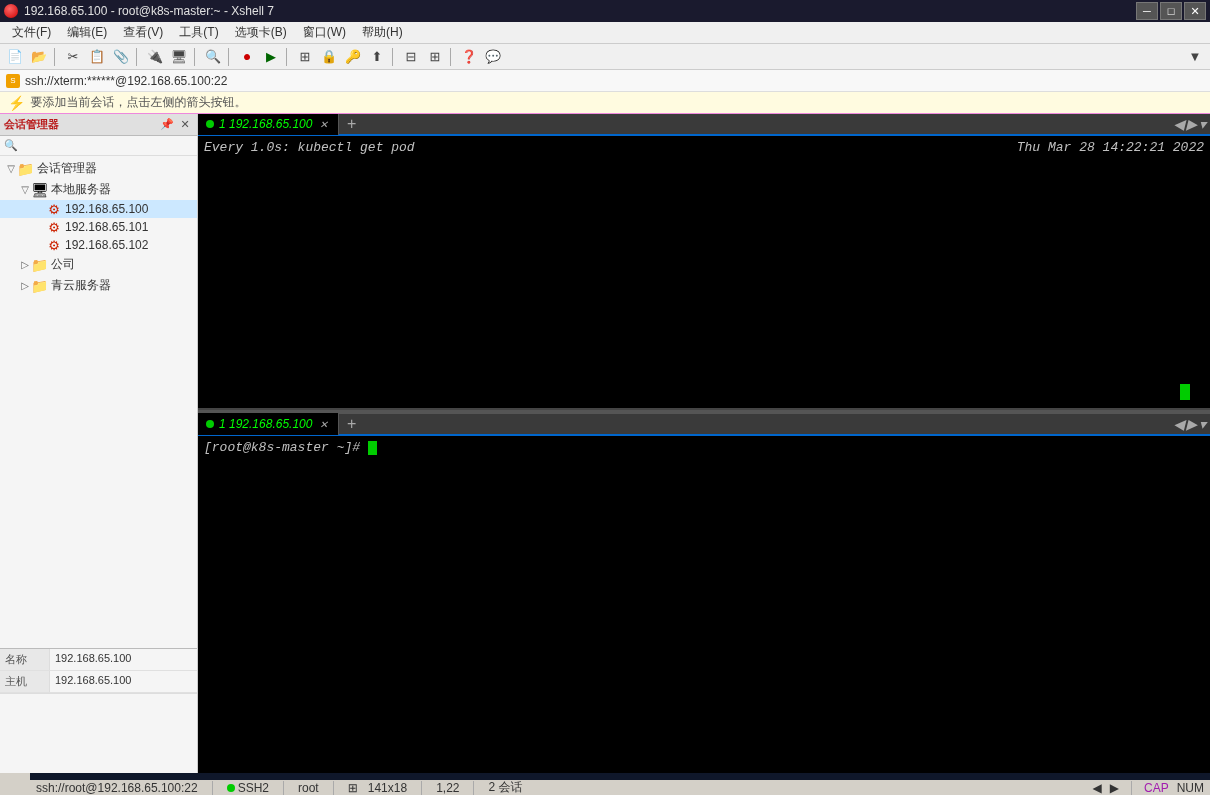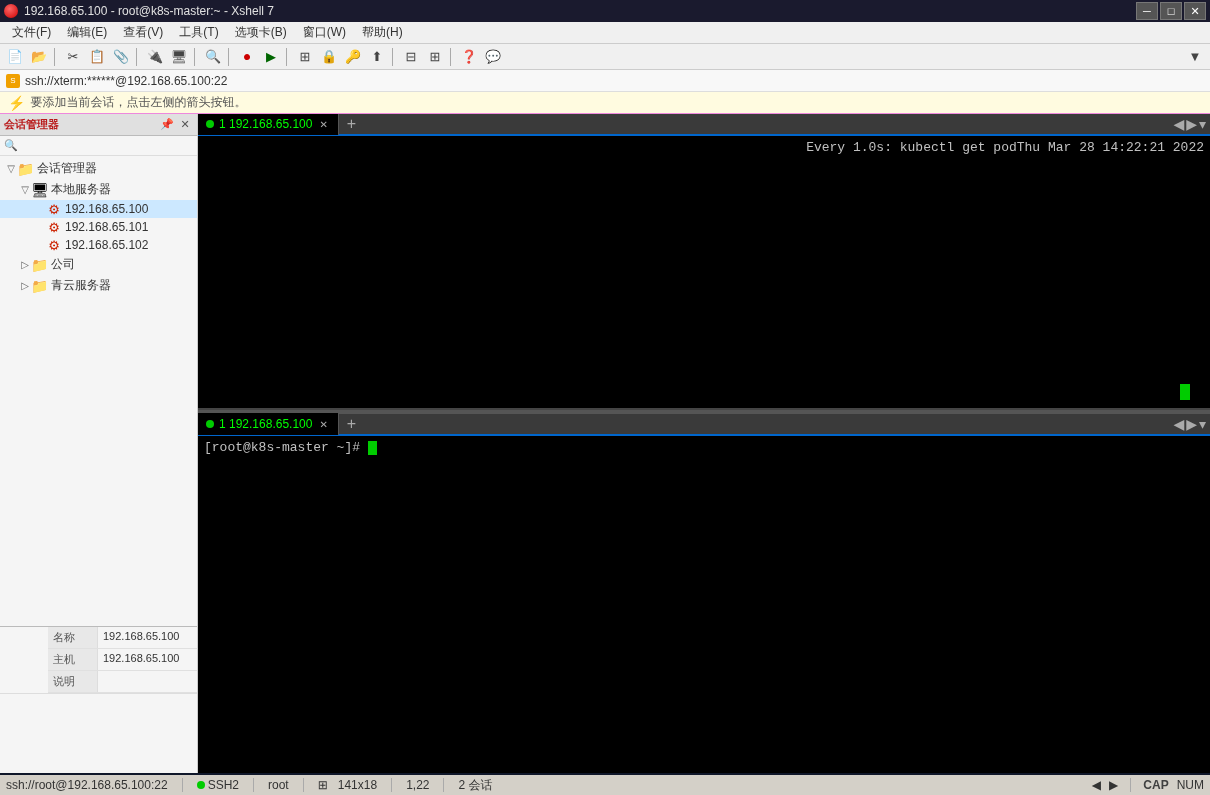--- a/index.html
+++ b/index.html
@@ -48,60 +48,60 @@
     .tree-item { display: flex; align-items: center; padding: 2px 4px; cursor: pointer; }
     .tree-expand { width: 14px; font-size: 10px; color: #666; text-align: center; }
     .tree-icon { width: 16px; height: 14px; margin-right: 3px; display: flex; align-items: center; justify-content: center; font-size: 14px; }
     .tree-label { font-size: 12px; color: #333; }
     .tree-item.level1 { padding-left: 18px; }
     .tree-item.level2 { padding-left: 32px; }
     .conn-icon { color: #cc2200; font-size: 13px; }
     .folder-icon { color: #e8c000; }
 
     #session-info { border-top: 1px solid #bbb; padding: 0; }
-    .info-row { display: flex; border-bottom: 1px solid #e0e0e0; margin-left: 48px; }
+    .info-row { display: flex; border-bottom: 1px solid #e0e0e0; }
     .info-key { width: 50px; background: #e8e8e8; padding: 3px 5px; font-size: 11px; color: #555; border-right: 1px solid #ddd; flex-shrink: 0; }
     .info-val { padding: 3px 5px; font-size: 11px; color: #333; flex: 1; }
 
     
-    #terminal-area { flex: 1; display: flex; flex-direction: column; background: #2a2a2a; overflow: hidden; }
+    #terminal-area { flex: 1; display: flex; flex-direction: column; background: #2a2a2a; overflow: hidden; font-style: italic; }
 
     
     .tab-bar { background: #3a3a3a; height: 22px; display: flex; align-items: center; border-bottom: 2px solid #0066cc; }
     .tab { display: flex; align-items: center; padding: 0 8px; height: 22px; font-size: 12px; color: #ccc; cursor: pointer; border-right: 1px solid #555; gap: 5px; }
     .tab.active { background: #000; color: #00ff00; }
     .tab-dot { width: 8px; height: 8px; border-radius: 50%; background: #00cc00; }
     .tab-close { font-size: 10px; color: #aaa; cursor: pointer; padding: 1px 2px; }
     .tab-add { padding: 0 8px; color: #aaa; font-size: 16px; cursor: pointer; }
     .tab-nav { margin-left: auto; display: flex; gap: 2px; padding-right: 4px; }
     .tab-nav-btn { color: #aaa; font-size: 14px; cursor: pointer; }
 
     
     .term-pane { background: #000; flex: 1; overflow: hidden; position: relative; font-family: 'Courier New', Consolas, monospace; font-size: 13px; color: #c0c0c0; padding: 4px 6px; }
     .term-pane.top { border-bottom: 2px solid #444; }
     #terminal-top { display: flex; flex-direction: column; flex: 1; max-height: 296px; }
     #terminal-bottom { display: flex; flex-direction: column; flex: 1; }
 
-    .term-header-row { display: flex; justify-content: flex-end; color: #c0c0c0; }
+    .term-header-row { display: flex; justify-content: space-between; color: #c0c0c0; }
     .term-timestamp { color: #c0c0c0; }
     .term-cmd { color: #c0c0c0; }
     .term-output { color: #c0c0c0; margin-top: 4px; }
     .term-cursor { display: inline-block; width: 9px; height: 14px; background: #00cc00; vertical-align: bottom; }
     .term-prompt { color: #c0c0c0; }
 
     
     .pane-divider { height: 4px; background: #555; cursor: row-resize; }
 
     
-    #statusbar { background: #d4d0c8; height: 22px; display: flex; align-items: center; padding: 0 6px; border-top: 2px solid #0f172a; gap: 10px; font-size: 12px; color: #333; }
+    #statusbar { background: #d4d0c8; height: 22px; display: flex; align-items: center; padding: 0 6px; border-top: 7px solid #0f172a; gap: 10px; font-size: 12px; color: #333; margin-left: 30px; }
     .status-sep { width: 1px; height: 14px; background: #aaa; margin: 0 4px; }
     .status-item { display: flex; align-items: center; gap: 3px; }
     .status-dot { width: 8px; height: 8px; border-radius: 50%; background: #00cc00; }
     .status-right { margin-left: auto; display: flex; align-items: center; gap: 8px; }
-    .status-cap { font-weight: bold; color: #404040; }
+    .status-cap { font-weight: normal; color: #a21caf; }
   </style>
 </head>
 <body>
 
 <div id="titlebar">
   <div id="titlebar-left">
     <span id="titlebar-icon"></span>
     <span id="titlebar-title">192.168.65.100 - root@k8s-master:~ - Xshell 7</span>
   </div>
   <div id="titlebar-controls">
@@ -223,24 +223,20 @@
 
     <div id="session-info">
       <div class="info-row">
         <div class="info-key">名称</div>
         <div class="info-val">192.168.65.100</div>
       </div>
       <div class="info-row">
         <div class="info-key">主机</div>
         <div class="info-val">192.168.65.100</div>
       </div>
-      <div class="info-row">
-        <div class="info-key">说明</div>
-        <div class="info-val"></div>
-      </div>
 
       <div style="height: 80px; border-top: 1px solid #ddd;"></div>
     </div>
   </div>
 
   <div id="terminal-area">
 
     <div id="terminal-top">
       <div class="tab-bar">
         <div class="tab active">

